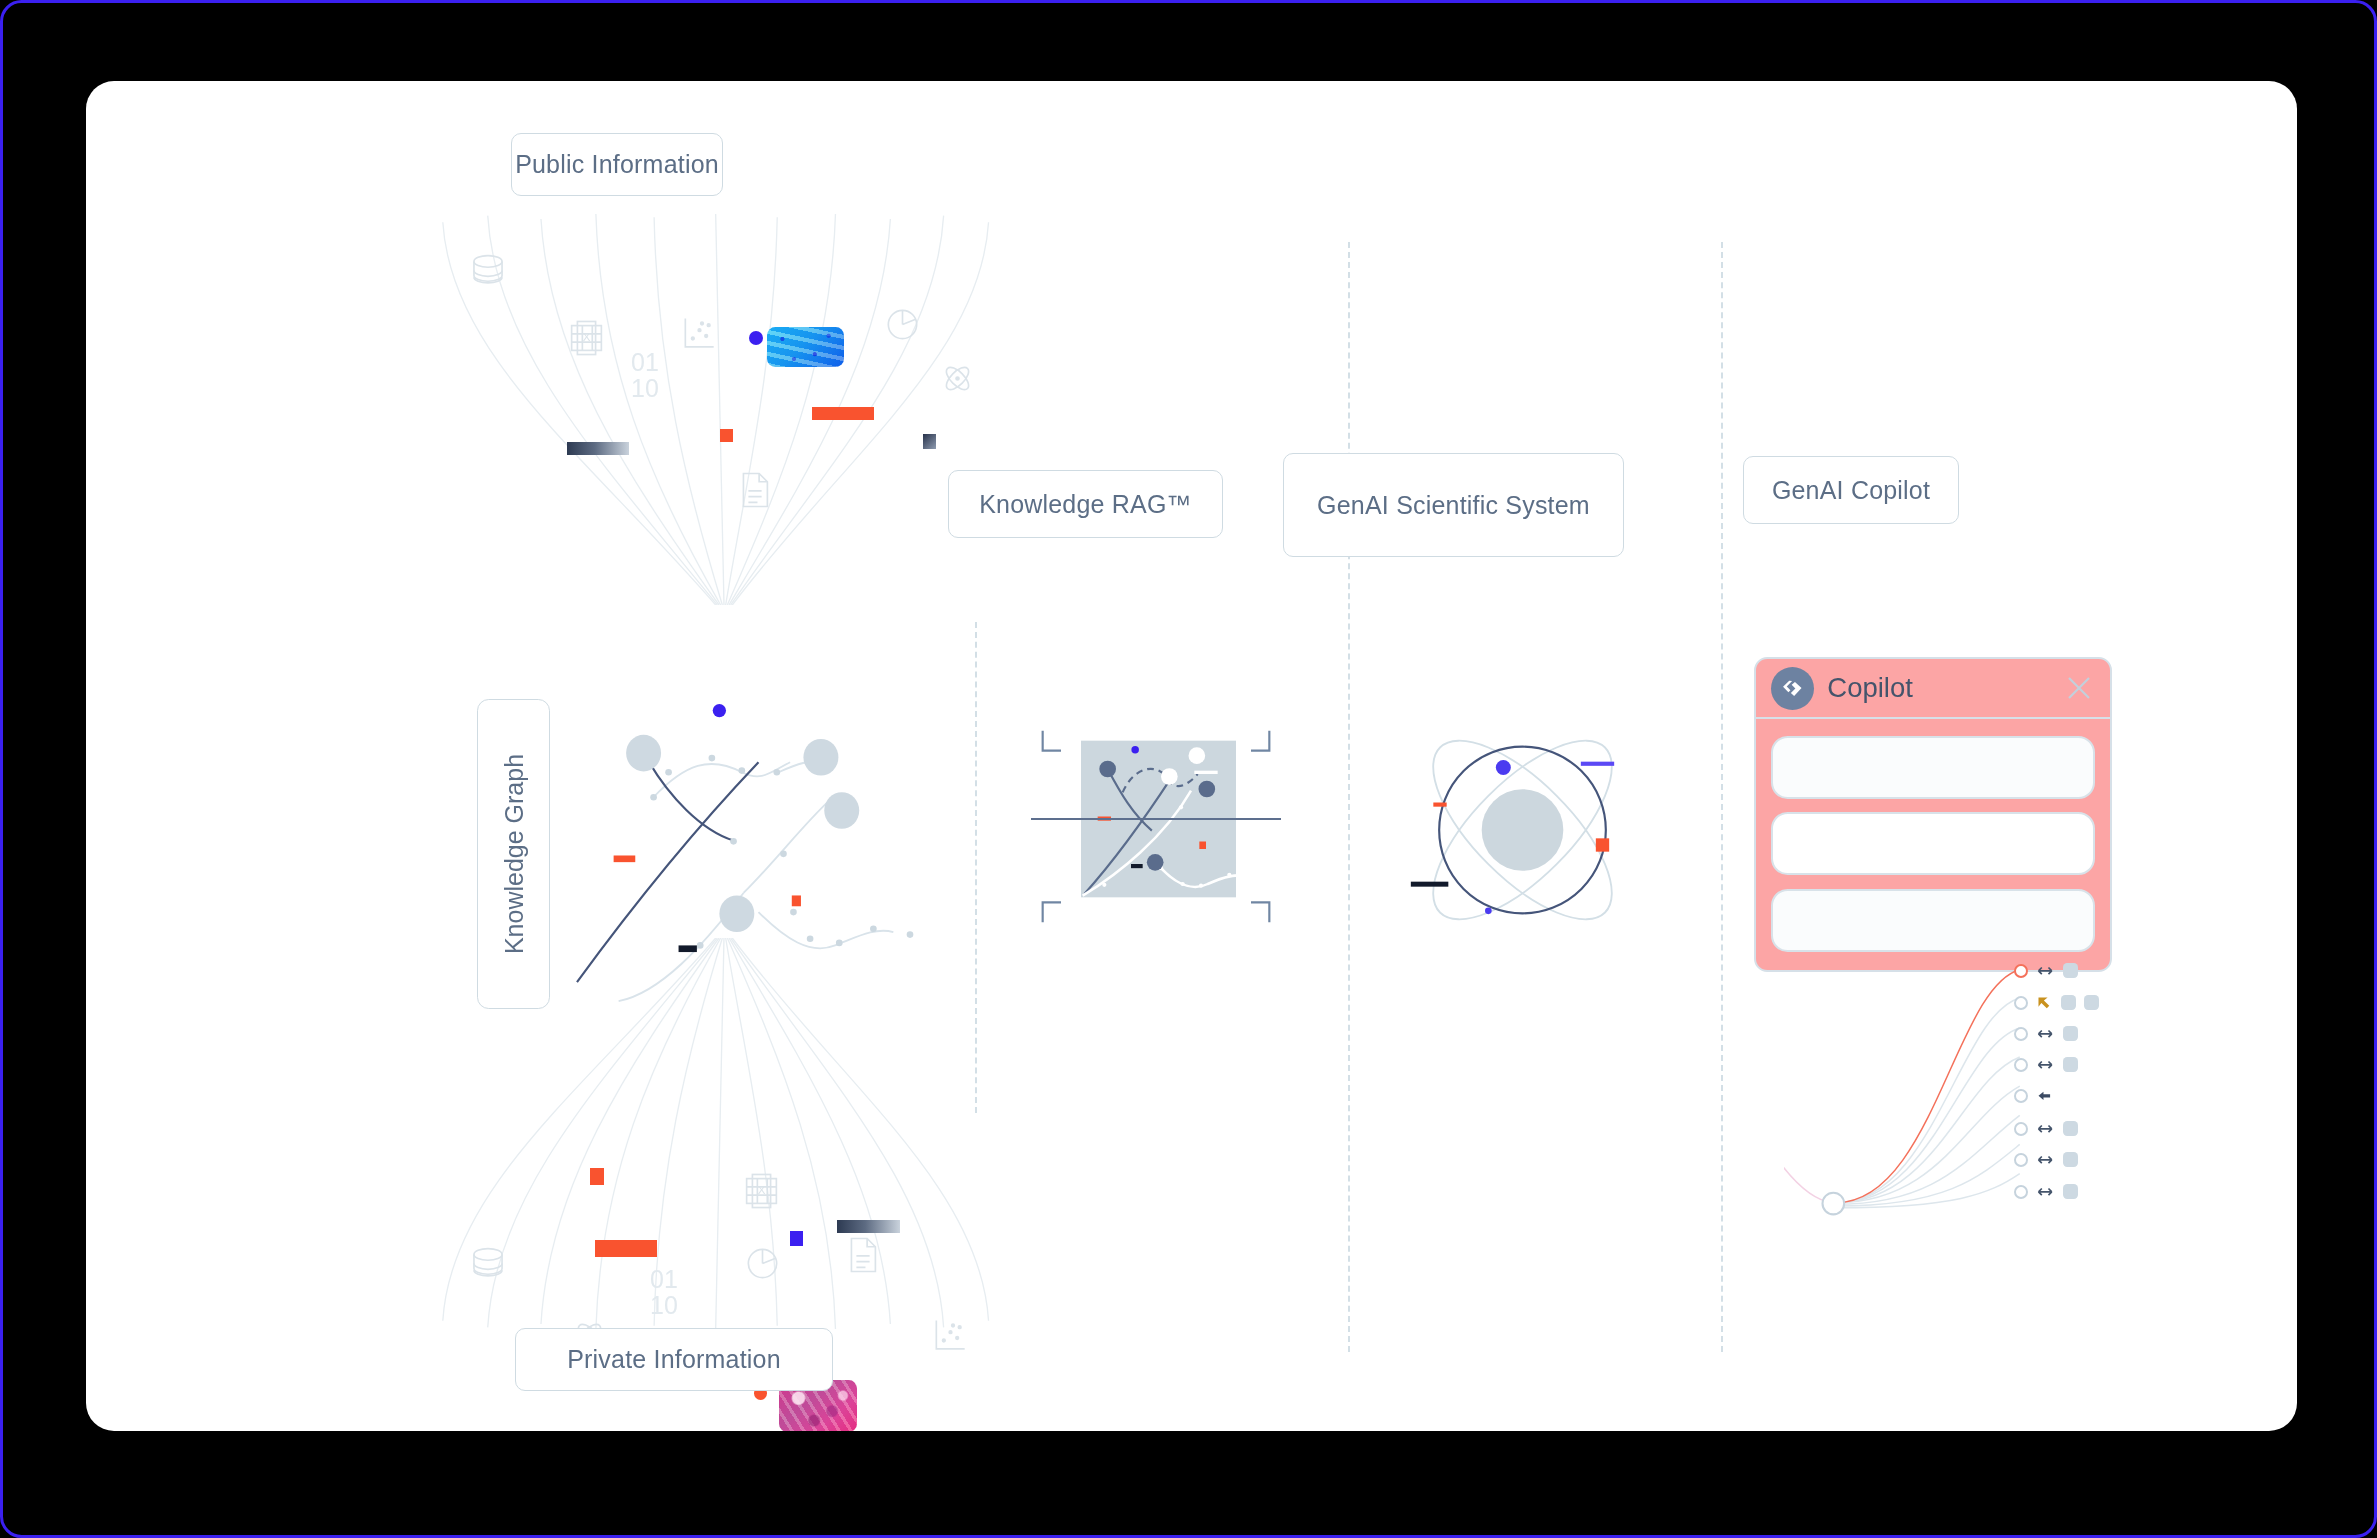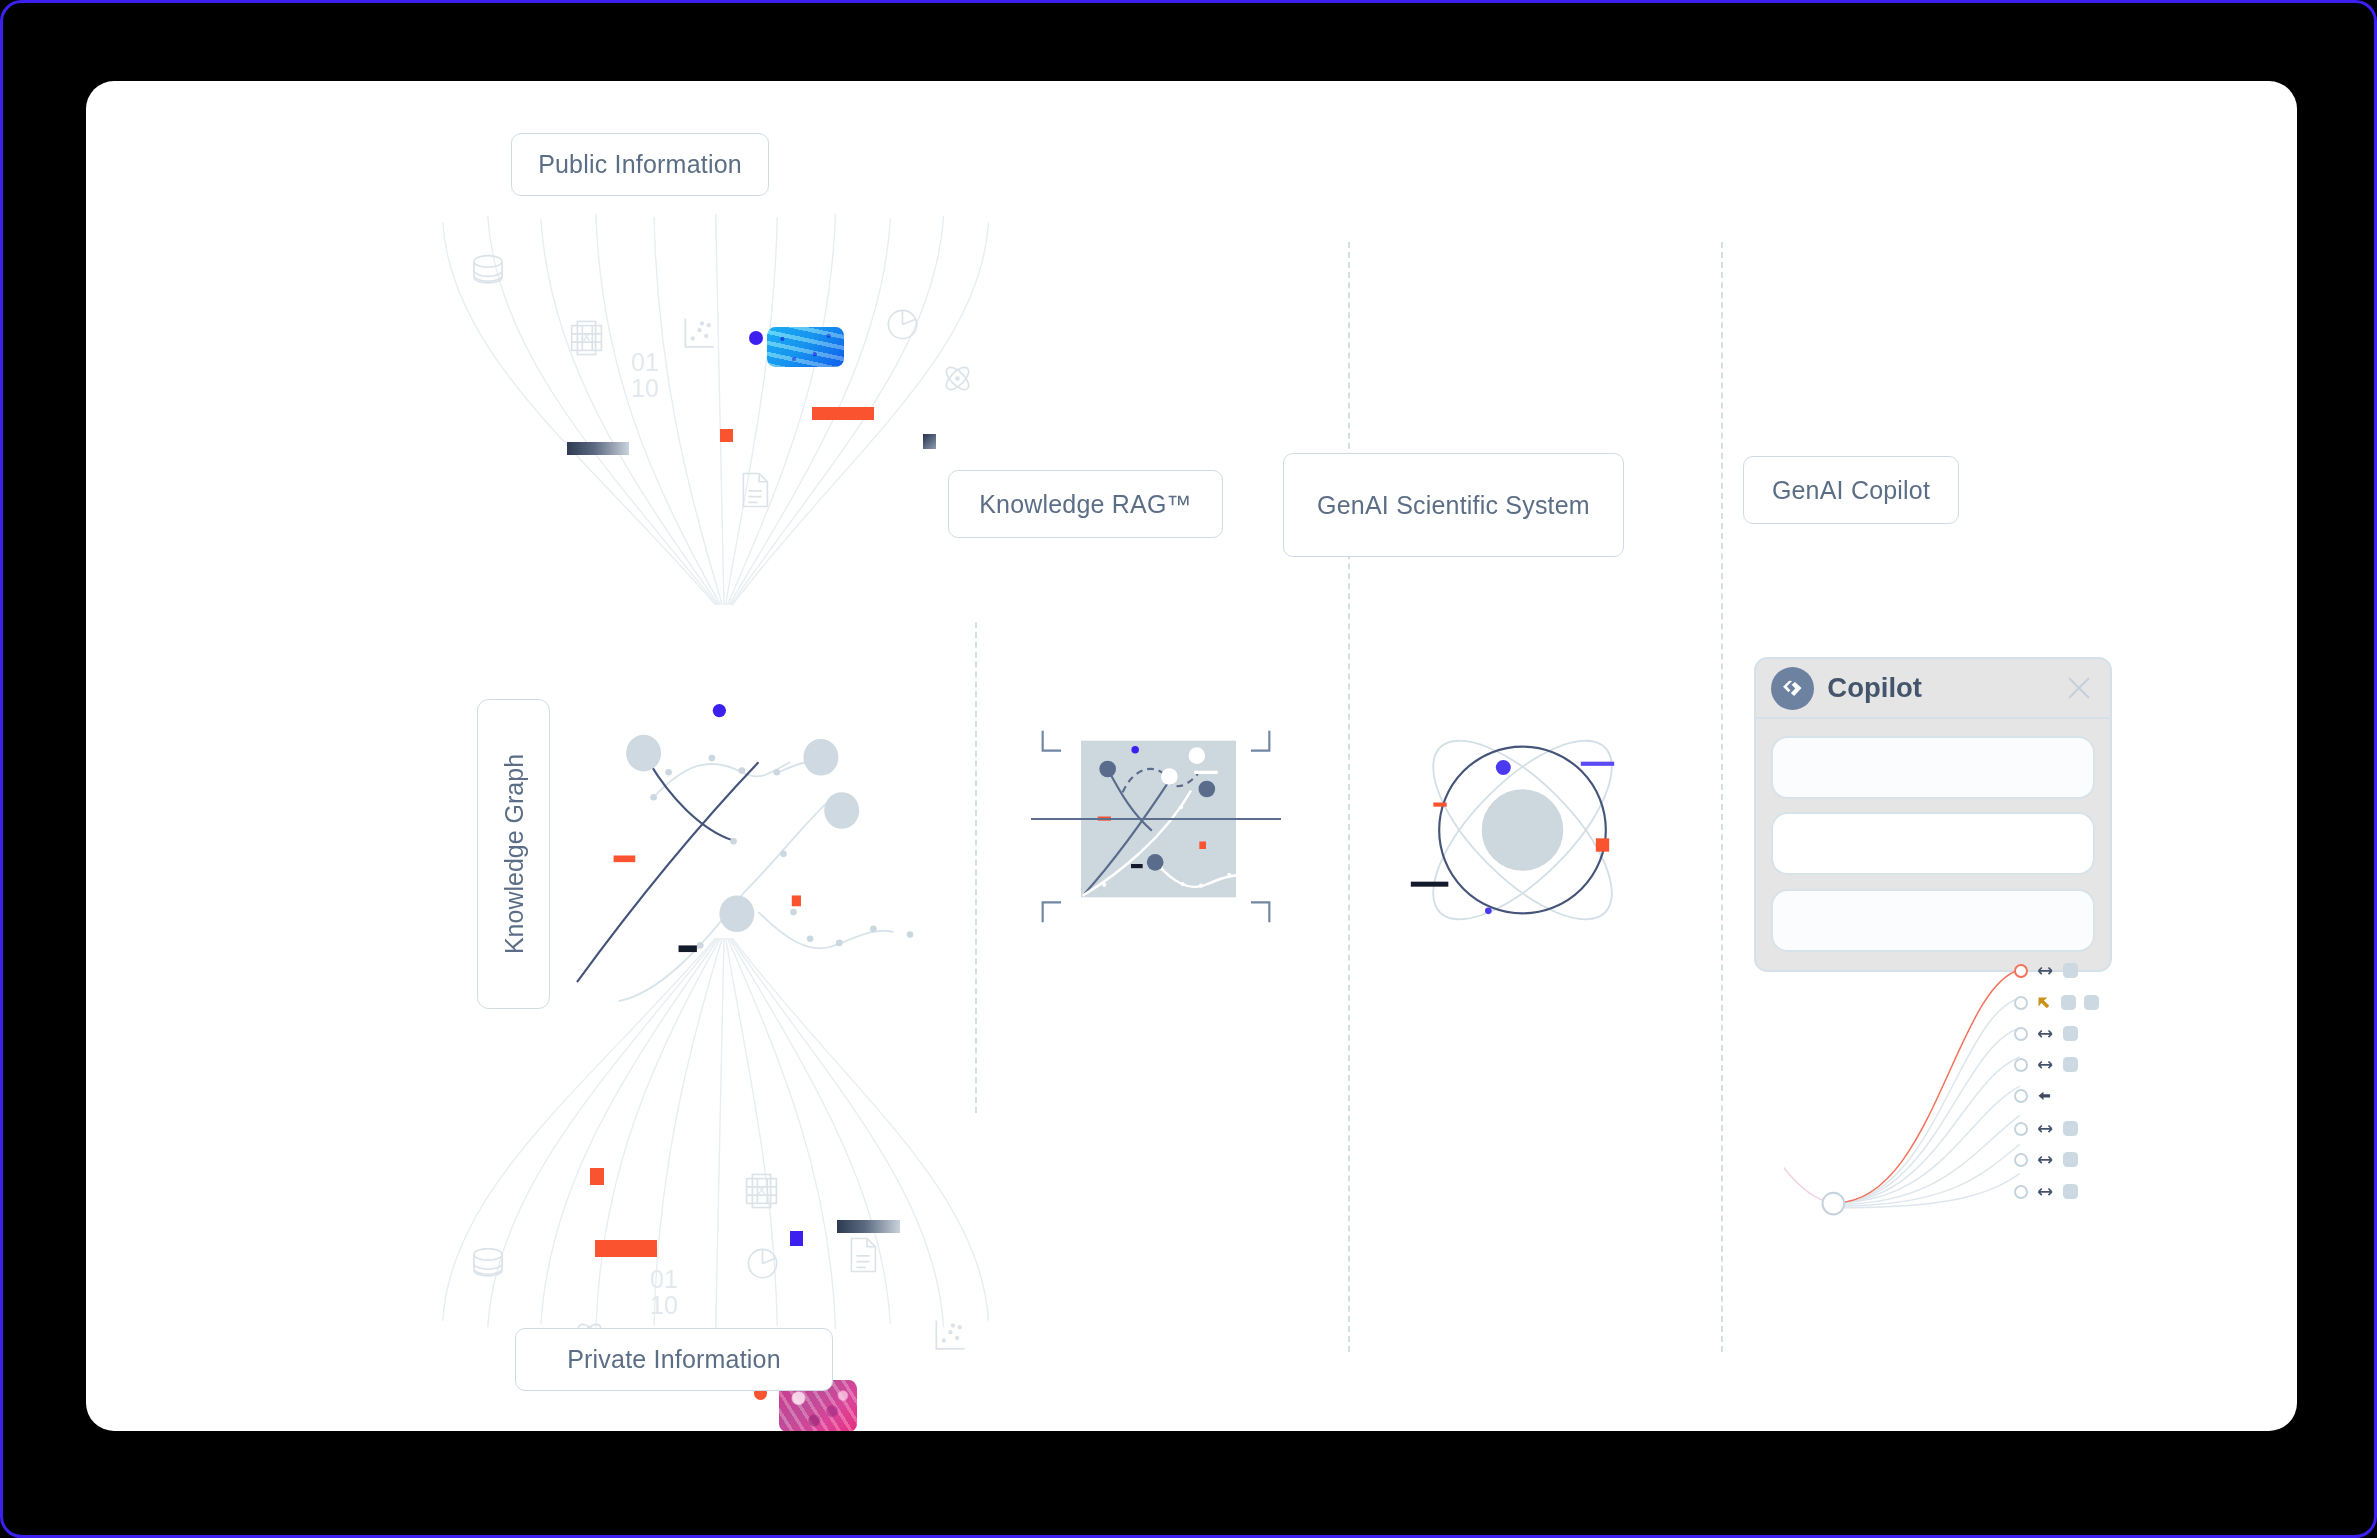--- a/index.html
+++ b/index.html
@@ -30,21 +30,21 @@
     border: 1.7px solid #cfdbe2;
     border-radius: 10px;
     background: #ffffff;
     color: #5c6e86;
     display: flex; align-items: center; justify-content: center;
     text-align: center;
     font-size: 25px;
     letter-spacing: 0.2px;
     line-height: 1.45;
   }
-  #pill-public   { left: 425px;  top: 52px;  width: 258px; height: 63px; }
+  #pill-public   { left: 425px;  top: 52px;  width: 212px; height: 63px; }
   #pill-private  { left: 429px;  top: 1247px; width: 318px; height: 63px; }
   #pill-rag      { left: 862px; top: 389px;  width: 275px; height: 68px; }
   #pill-os       { left: 1197px; top: 372px;  width: 341px; height: 104px; padding: 0 28px; }
   #pill-copilot  { left: 1657px; top: 375px;  width: 216px; height: 68px; }
 
   
   #pill-kg {
     position: absolute;
     left: 391px; top: 618px;
     width: 73px; height: 310px;
@@ -120,22 +120,21 @@
   
   #atom-viz { position: absolute; left: 1299px; top: 624px; width: 275px; height: 250px; }
 
   
   #copilot-panel {
     position: absolute;
     left: 1668px; top: 576px;
     width: 358px; height: 315px;
     border: 2.5px solid #d6e0e8;
     border-radius: 13.3px;
-    background: #e5e5e5;
-    font-weight: bold;
+    background: #fca5a5;
   }
   #copilot-header {
     position: absolute; left: 0; top: 0; right: 0; height: 60px;
     display: flex; align-items: center; padding: 0 15px;
     border-bottom: 2.5px solid #d6e0e8;
   }
   #copilot-avatar {
     width: 43px; height: 43px; border-radius: 50%;
     background: #6d82a1;
     display: flex; align-items: center; justify-content: center;

